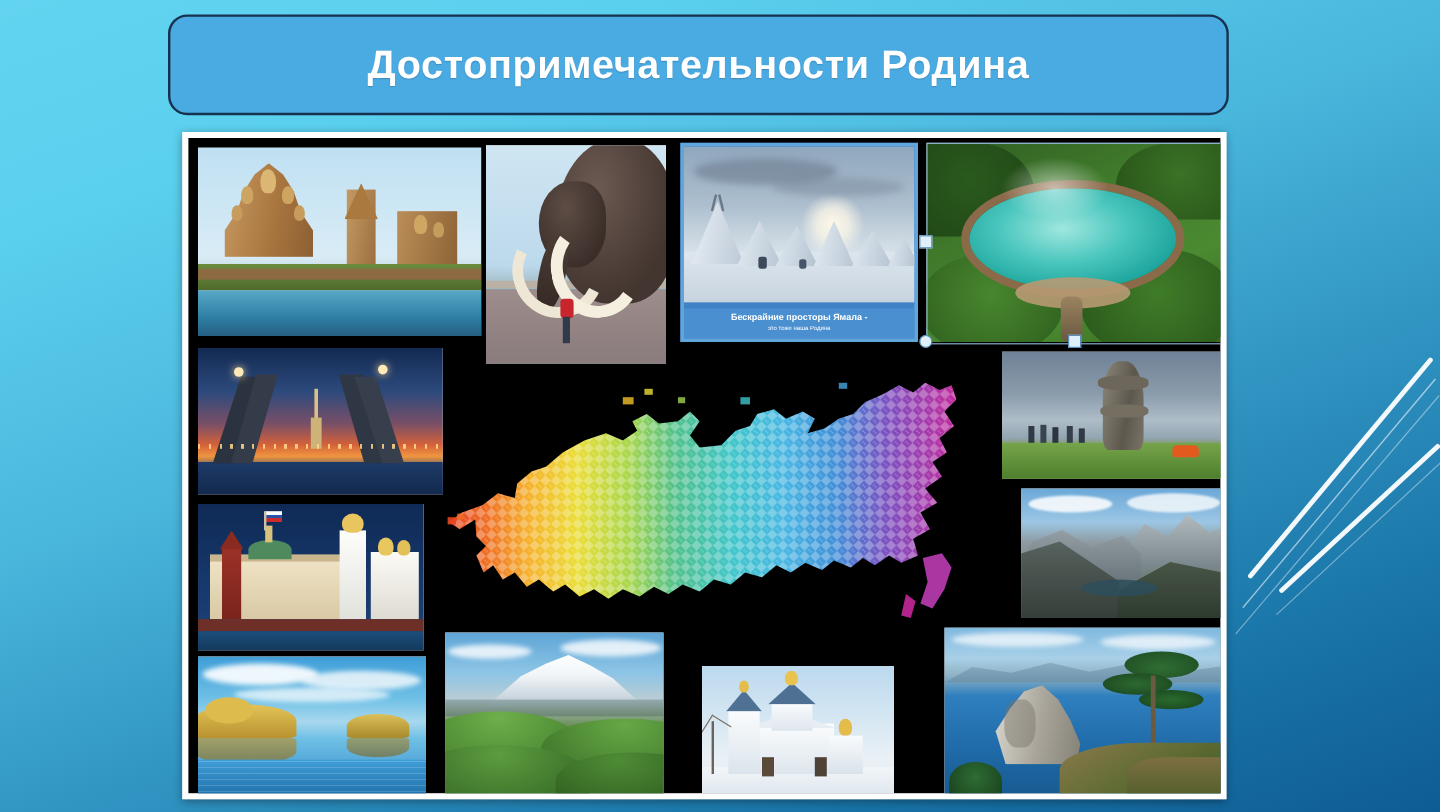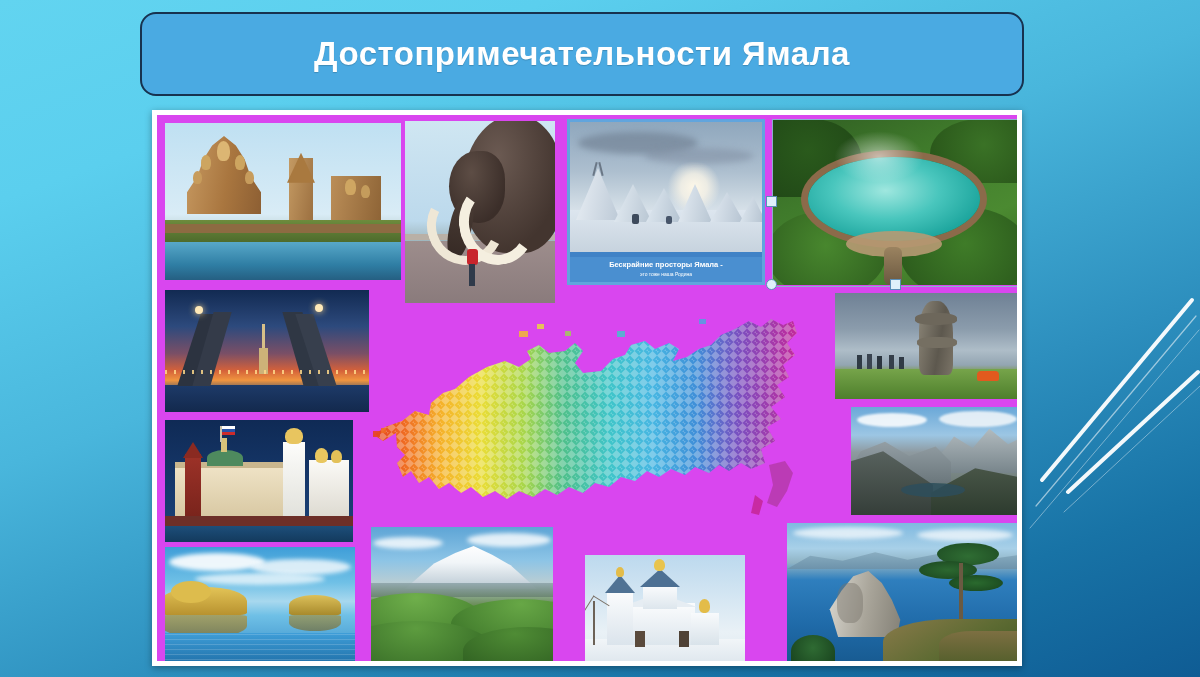--- a/index.html
+++ b/index.html
@@ -53,21 +53,21 @@
     left: 152px; top: 110px;
     width: 870px; height: 556px;
     background: #ffffff;
     border: 5px solid #ffffff;
     box-sizing: border-box;
     box-shadow: 0 2px 7px rgba(0,0,0,.35);
   }
   #collage {
     position: relative;
     width: 100%; height: 100%;
-    background: #d946ef;
+    background: #000000;
     overflow: hidden;
   }
 
   
   .photo {
     position: absolute;
     overflow: hidden;
     background: #cfd6da;
   }
 
@@ -118,21 +118,21 @@
         <line x1="212" y1="300" x2="62" y2="480" stroke-width="4" opacity=".95"></line>
         <line x1="216" y1="316" x2="56" y2="506" stroke-width="1.2" opacity=".55"></line>
         <line x1="219" y1="330" x2="50" y2="528" stroke-width="1" opacity=".40"></line>
         <line x1="218" y1="372" x2="88" y2="492" stroke-width="4" opacity=".95"></line>
         <line x1="220" y1="386" x2="84" y2="512" stroke-width="1" opacity=".40"></line>
       </g>
     </svg>
   </div>
 
   <div id="title-box">
-    <span id="title-text">Достопримечательности Ямала</span>
+    <span id="title-text">Достопримечательности Родина</span>
   </div>
 
   <div id="collage-frame">
     <div id="collage">
 
       <svg id="russia-map" style="left:212px; top:200px;" width="430" height="215" viewBox="0 0 430 215">
         <defs>
           <linearGradient id="rg" x1="0" y1="0" x2="1" y2="0">
             <stop offset="0.00" stop-color="#e03a1f"></stop>
             <stop offset="0.08" stop-color="#ef6a22"></stop>

